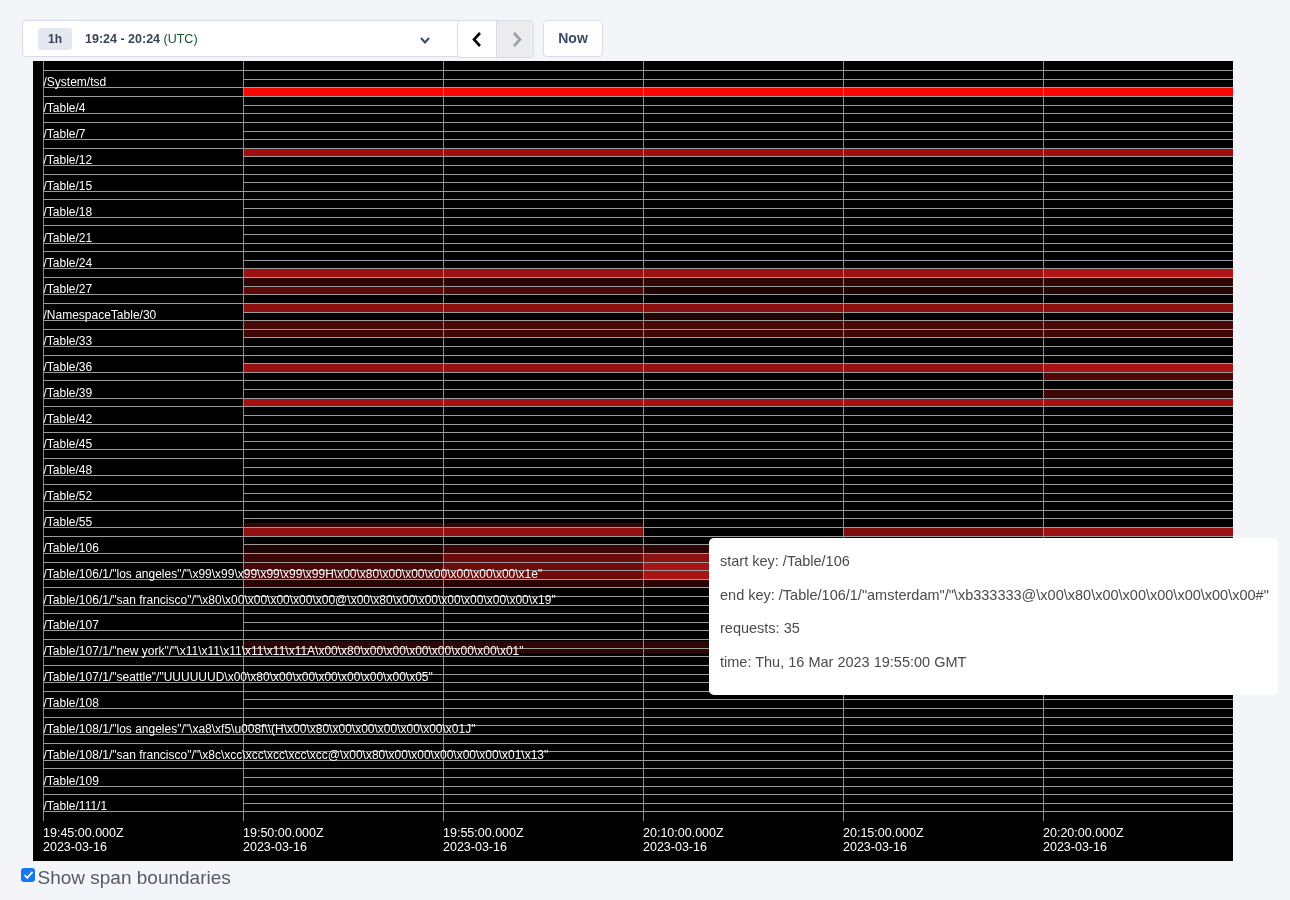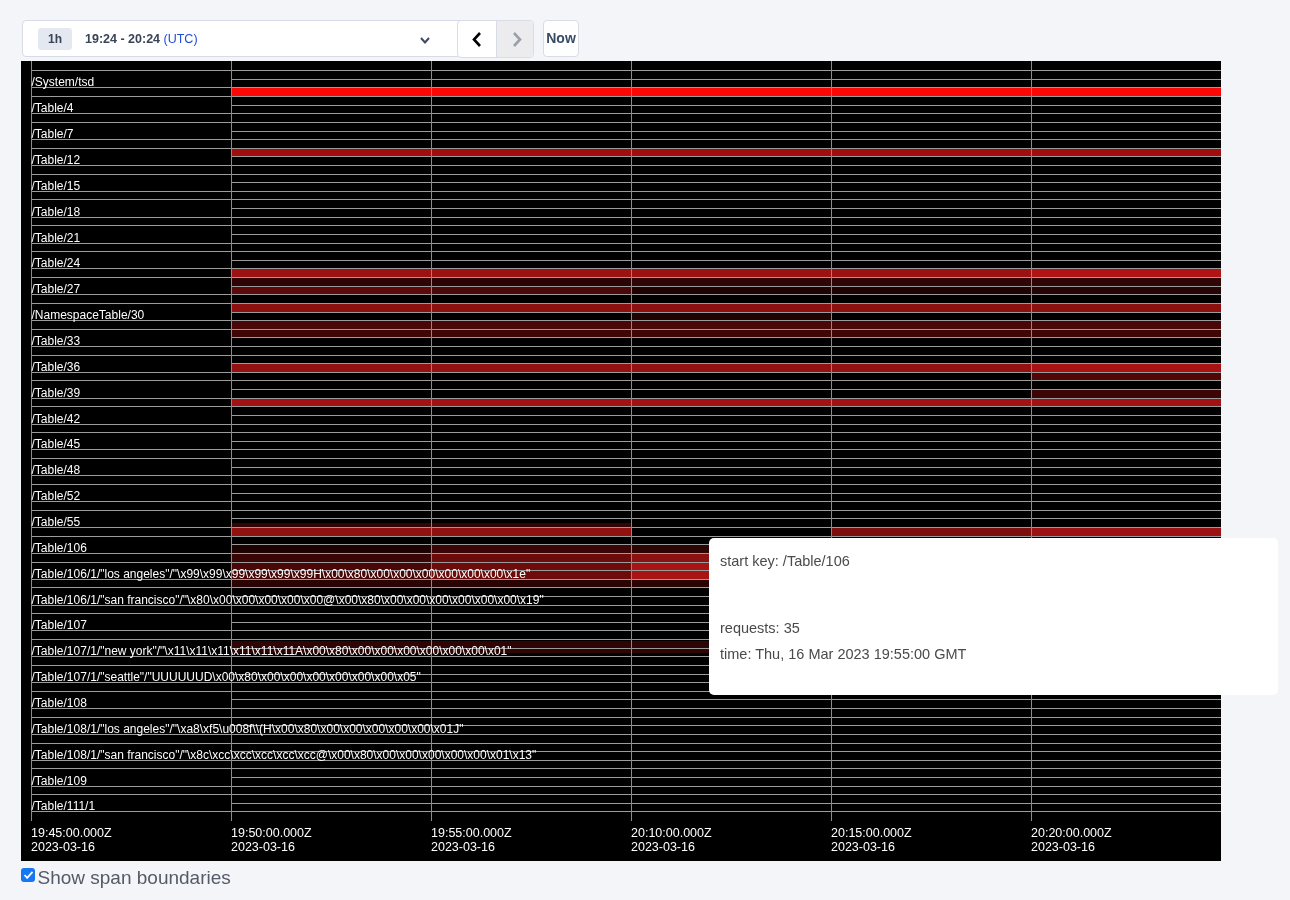--- a/index.html
+++ b/index.html
@@ -5,29 +5,29 @@
   html,body { width:1290px; height:900px; background:#f4f5f9;
     font-family:"Liberation Sans", sans-serif; overflow:hidden; }
   .abs { position:absolute; }
   #selectbox { left:22px; top:20px; width:471px; height:37px; background:#fff;
     border:1px solid #d6dbe7; border-radius:4px; }
   #badge1h { left:15px; top:7px; width:34px; height:22px; background:#e4e8f1;
     border-radius:3px; color:#394455; font-size:12px; font-weight:bold;
     text-align:center; line-height:22px; }
   #trange { left:62px; top:0; height:35px; line-height:37px; font-size:12.5px;
     font-weight:bold; color:#394455; }
-  #trange span { font-weight:normal; color:#1d4ed8; }
+  #trange span { font-weight:normal; color:#14532d; }
   #grp { left:457px; top:20px; width:77px; height:38px; border:1px solid #d8dce6;
     border-radius:4px; background:#fff; overflow:hidden; }
   #grpR { left:38px; top:0; width:39px; height:36px; background:#ececee;
     border-left:1px solid #d8dce6; }
-  #nowbtn { left:543px; top:20px; width:36px; height:37px; background:#fefefe;
+  #nowbtn { left:543px; top:20px; width:60px; height:37px; background:#fefefe;
     border:1px solid #d8dce6; border-radius:4px; color:#394b66; font-size:14px;
     font-weight:bold; text-align:center; line-height:35px; }
-  #canvas { left:21px; top:61px; width:1200px; height:800px; background:#000; }
+  #canvas { left:33px; top:61px; width:1200px; height:800px; background:#000; }
   #tooltip { left:709px; top:538px; width:569px; height:157px; background:#fff;
     border-radius:5px; font-size:14.5px; color:#4a4a4a; }
   #tooltip div { position:absolute; left:11px; white-space:pre; }
   #cbrow { left:21px; top:868px; }
   #cb { left:0; top:0; width:14px; height:14px; background:#1677f0; border-radius:3px; }
   #cblabel { left:16.5px; top:-1px; font-size:19px; color:#545b66; white-space:nowrap; }
 </style></head>
 <body>
 <div class="abs" id="selectbox">
   <div class="abs" id="badge1h">1h</div>
@@ -218,22 +218,23 @@
 <text x="610" y="775.5" font-size="12.5" fill="#ffffff">20:10:00.000Z</text>
 <text x="610" y="790" font-size="12.5" fill="#ffffff">2023-03-16</text>
 <text x="810" y="775.5" font-size="12.5" fill="#ffffff">20:15:00.000Z</text>
 <text x="810" y="790" font-size="12.5" fill="#ffffff">2023-03-16</text>
 <text x="1010" y="775.5" font-size="12.5" fill="#ffffff">20:20:00.000Z</text>
 <text x="1010" y="790" font-size="12.5" fill="#ffffff">2023-03-16</text>
 </svg>
 </div>
 <div class="abs" id="tooltip">
   <div style="top:15px">start key: /Table/106</div>
+  <div style="top:49px">end key: /Table/106/1/"amsterdam"/"\xb333333@\x00\x80\x00\x00\x00\x00\x00\x00#"</div>
   <div style="top:82px">requests: 35</div>
-  <div style="top:108px">time: Thu, 16 Mar 2023 19:55:00 GMT</div>
+  <div style="top:116px">time: Thu, 16 Mar 2023 19:55:00 GMT</div>
 </div>
 <div class="abs" id="cbrow">
   <div class="abs" id="cb">
     <svg class="abs" style="left:1.5px;top:2px" width="11" height="10" viewBox="0 0 11 10">
       <path d="M1.5 5 L4.2 7.8 L9.5 1.8" stroke="#fff" stroke-width="1.8" fill="none"></path>
     </svg>
   </div>
   <div class="abs" id="cblabel">Show span boundaries</div>
 </div>
 

